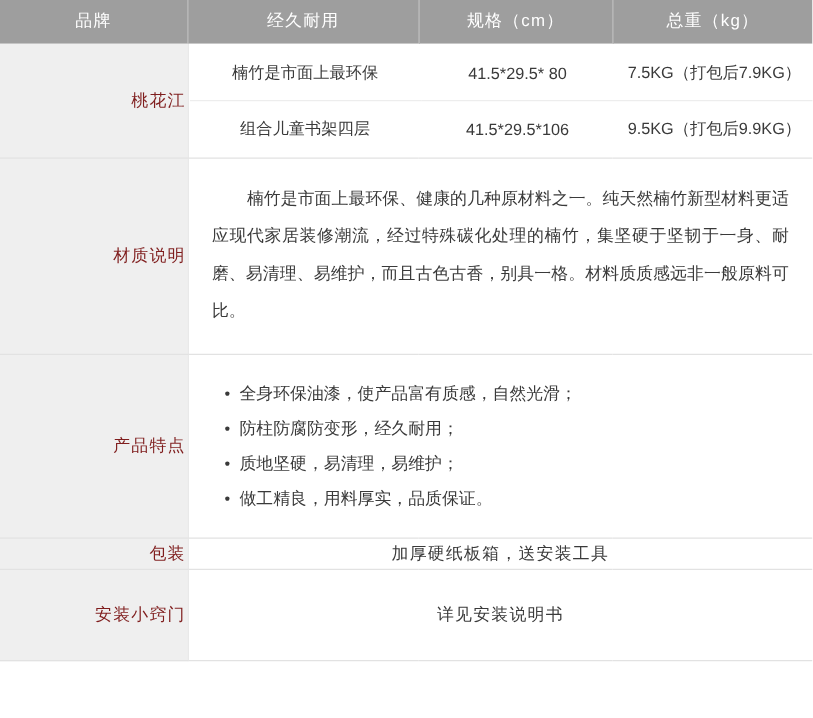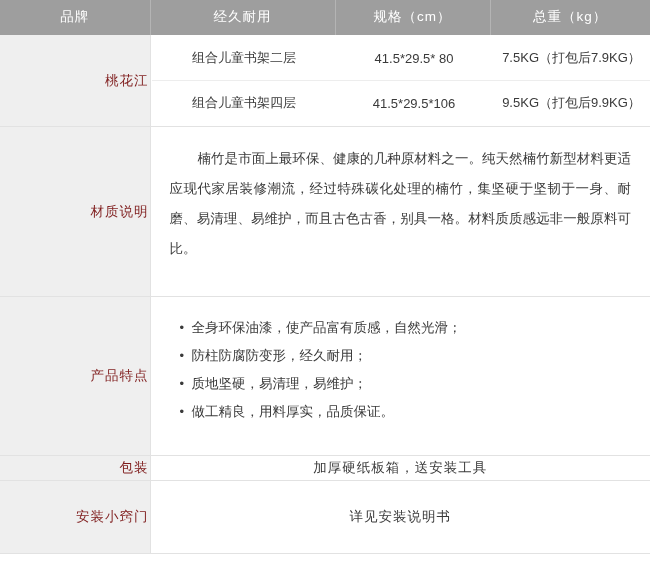--- a/index.html
+++ b/index.html
@@ -68,28 +68,28 @@
     table-layout: fixed;
   }
   .col-name { width: 185px; }
   .col-size { width: 155px; }
   .col-weight { width: 160px; }
 
   .para {
     font-size: 13.5px;
     line-height: 30px;
     color: #3a3a3a;
-    padding: 16px 18px 31px 18px;
+    padding: 16px 18px 18px 18px;
     text-indent: 28px;
     text-align: justify;
   }
   ul.features {
     list-style: none;
     margin: 0;
-    padding: 16px 10px 28px 28px;
+    padding: 16px 10px 16px 28px;
   }
   ul.features li {
     font-size: 13.5px;
     line-height: 28px;
     color: #3a3a3a;
     position: relative;
     padding-left: 12px;
   }
   ul.features li:before {
     content: "\2022";
@@ -134,21 +134,21 @@
       <td class="label-cell">桃花江</td>
       <td class="body-cell" colspan="3">
         <table class="spec-inner">
           <colgroup>
             <col class="col-name">
             <col class="col-size">
             <col class="col-weight">
           </colgroup>
           <tbody>
           <tr class="spec-row">
-            <td>组合儿童书架二层</td>
+            <td>楠竹是市面上最环保</td>
             <td>41.5*29.5* 80</td>
             <td>7.5KG（打包后7.9KG）</td>
           </tr>
           <tr class="spec-row">
             <td>组合儿童书架四层</td>
             <td>41.5*29.5*106</td>
             <td>9.5KG（打包后9.9KG）</td>
           </tr>
         </tbody>
             </table>

